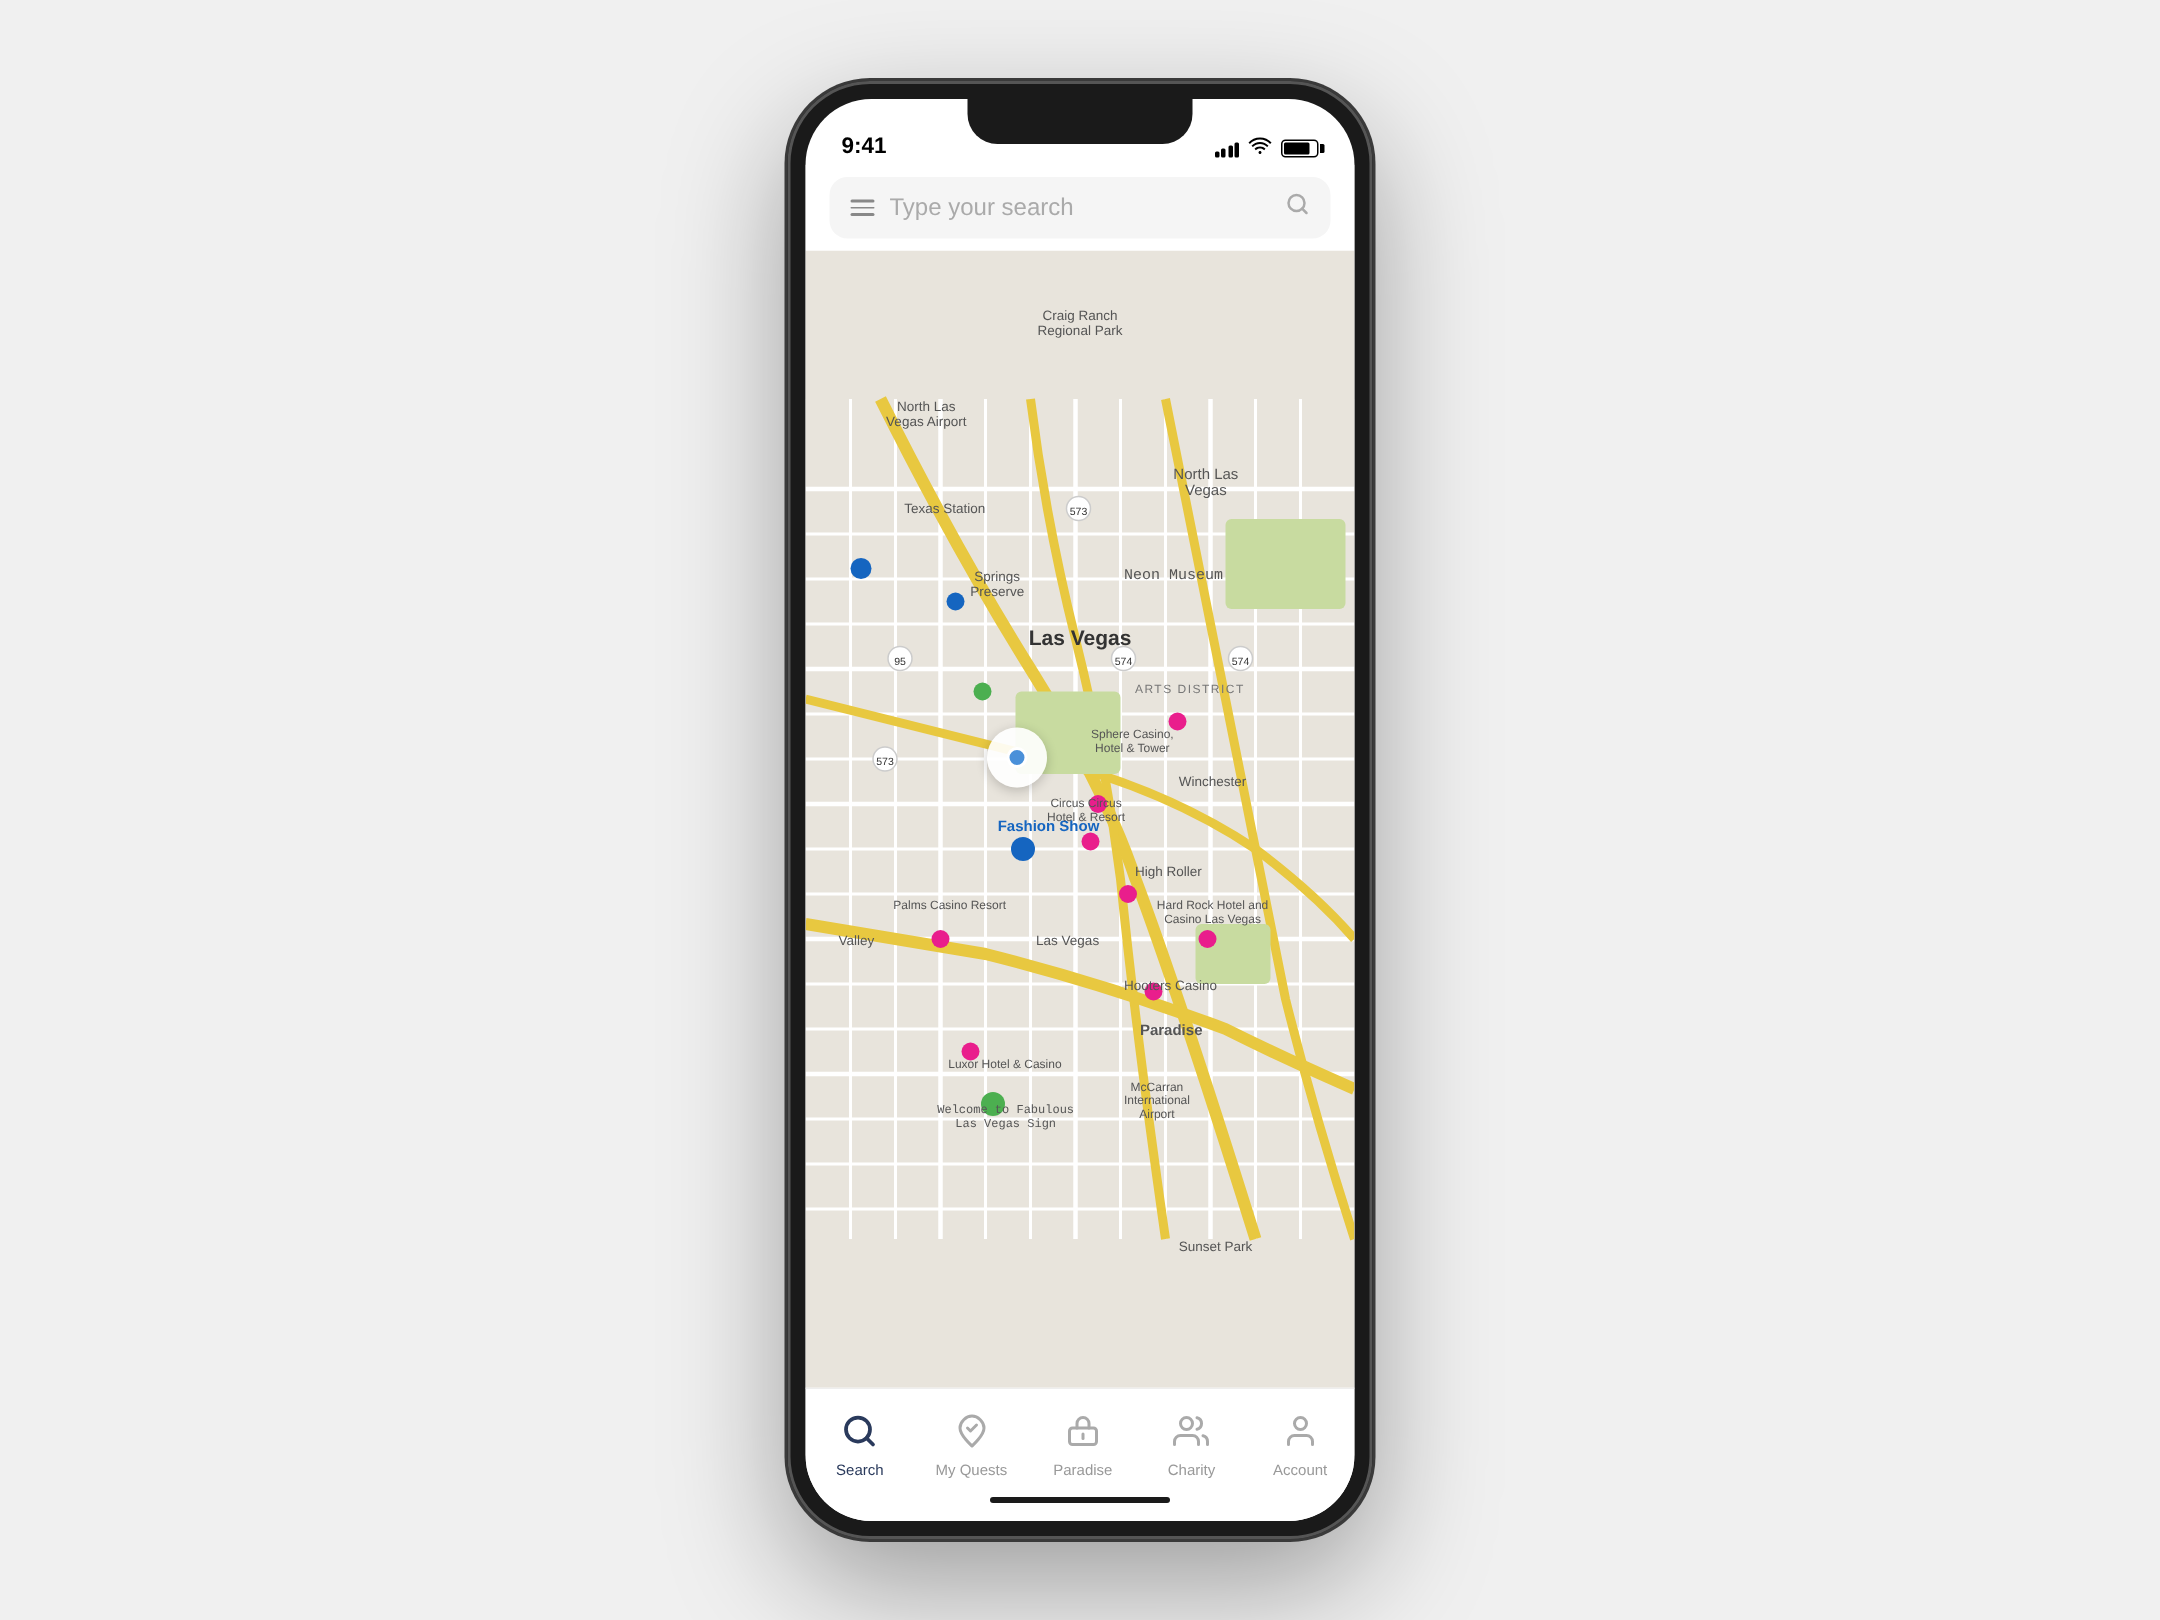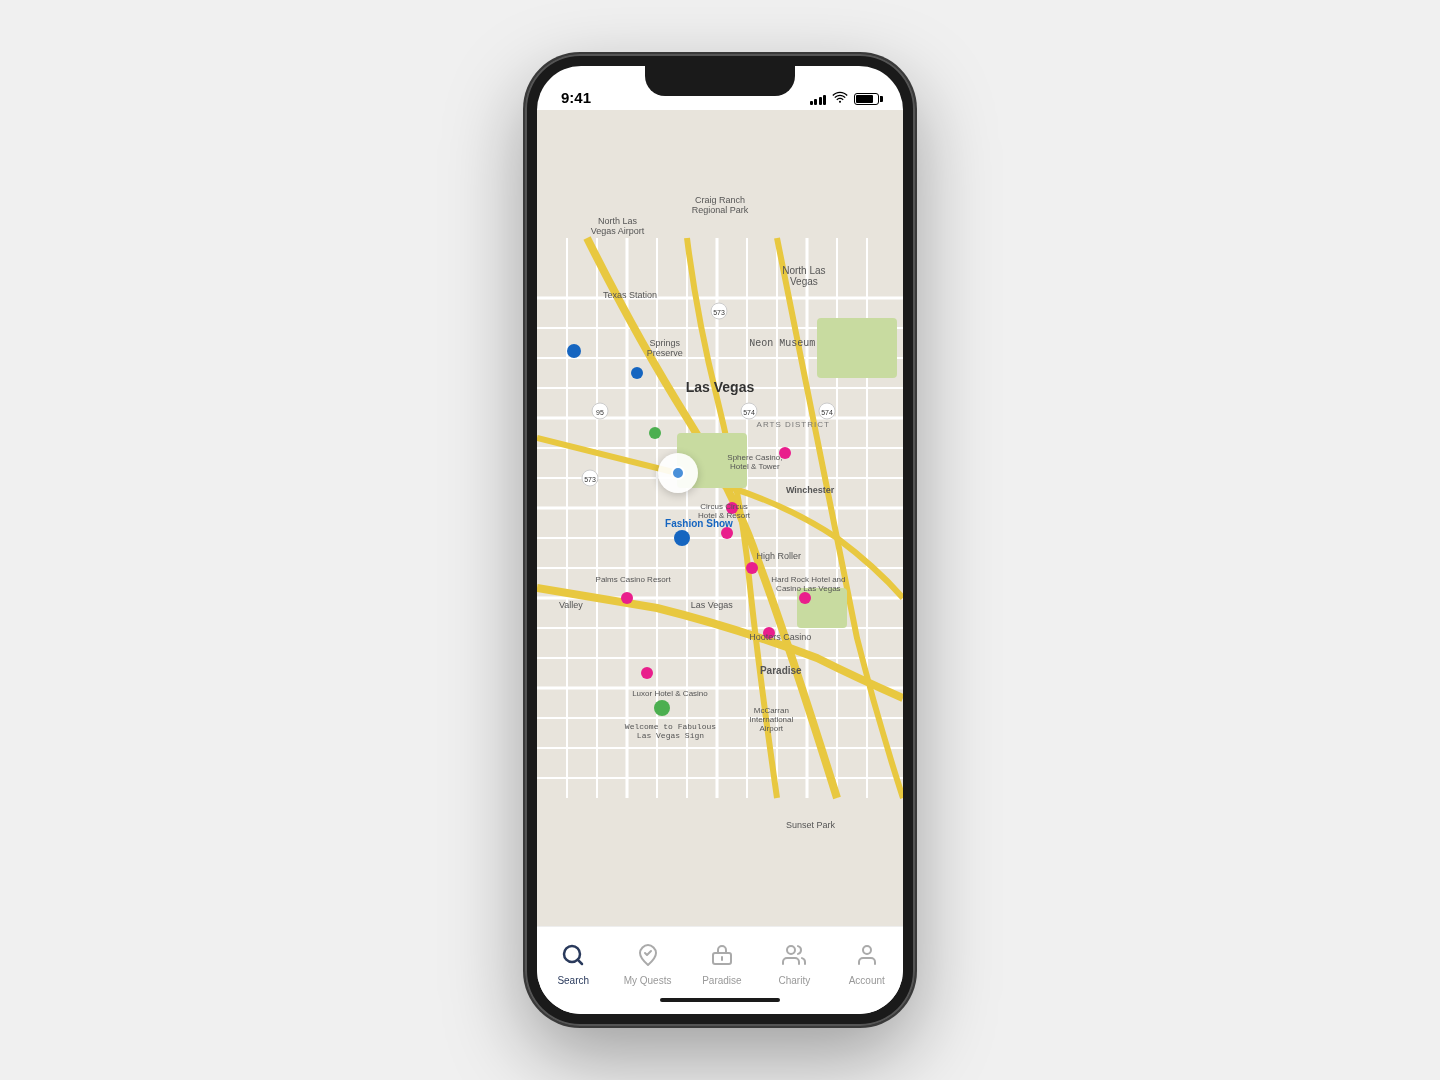--- a/index.html
+++ b/index.html
@@ -308,20 +308,36 @@
             <path d="M12 5.5C8.7 5.5 5.7 6.9 3.5 9.2L4.9 10.6C6.8 8.7 9.3 7.5 12 7.5s5.2 1.2 7.1 3.1l1.4-1.4C18.3 6.9 15.3 5.5 12 5.5z" fill="#000"></path>
             <path d="M12 1C7.4 1 3.3 2.9.5 6L1.9 7.4C4.4 4.6 8 3 12 3s7.6 1.6 10.1 4.4L23.5 6C20.7 2.9 16.6 1 12 1z" fill="#000"></path>
           </svg>
         </span>
         <div class="battery-icon">
           <div class="battery-fill"></div>
         </div>
       </div>
     </div>
 
+    <div class="search-bar">
+      <div class="search-input-container">
+        <div class="hamburger-icon">
+          <div class="hamburger-line"></div>
+          <div class="hamburger-line"></div>
+          <div class="hamburger-line"></div>
+        </div>
+        <span class="search-placeholder">Type your search</span>
+        <span class="search-icon-right">
+          <svg width="16" height="16" viewBox="0 0 24 24" fill="none" stroke="#aaa" stroke-width="2.5" stroke-linecap="round">
+            <circle cx="11" cy="11" r="8"></circle>
+            <line x1="21" y1="21" x2="16.65" y2="16.65"></line>
+          </svg>
+        </span>
+      </div>
+    </div>
 
     <div class="map-area">
 
       <svg class="map-svg" viewBox="0 0 366 560" xmlns="http://www.w3.org/2000/svg">
 
         <rect width="366" height="560" fill="#e8e4dc"></rect>
 
         <line x1="0" y1="60" x2="366" y2="60" stroke="#fff" stroke-width="3"></line>
         <line x1="0" y1="90" x2="366" y2="90" stroke="#fff" stroke-width="2"></line>
         <line x1="0" y1="120" x2="366" y2="120" stroke="#fff" stroke-width="2"></line>
@@ -397,32 +413,32 @@
 
         <circle cx="100" cy="135" r="6" fill="#1565C0"></circle>
 
         <circle cx="37" cy="113" r="7" fill="#1565C0"></circle>
       </svg>
 
       <div class="location-dot" style="top: 42%; left: 33%;">
         <div class="location-dot-inner"></div>
       </div>
 
-      <div class="map-label" style="top:5%; left:50%; transform:translateX(-50%); font-size:9px;margin-top:44px;">Craig Ranch<br>Regional Park</div>
+      <div class="map-label" style="top:5%; left:50%; transform:translateX(-50%); font-size:9px;">Craig Ranch<br>Regional Park</div>
       <div class="map-label" style="top:13%; left:22%; transform:translateX(-50%); font-size:9px;">North Las<br>Vegas Airport</div>
       <div class="map-label" style="top:19%; left:67%; font-size:10px;">North Las<br>Vegas</div>
       <div class="map-label" style="top:22%; left:18%; font-size:9px;">Texas Station</div>
       <div class="map-label" style="top:28%; left:30%; font-size:9px;">Springs<br>Preserve</div>
       <div class="map-label" style="top:28%; left:58%; font-size:10px;font-family:Liberation Mono, monospace;">Neon Museum</div>
       <div class="map-label bold" style="top:33%; left:50%; transform:translateX(-50%); font-size:14px; font-weight:700;">Las Vegas</div>
       <div class="map-label" style="top:38%; left:60%; font-size:8px; letter-spacing:1px; color:#777;">ARTS DISTRICT</div>
       <div class="map-label" style="top:50%; left:35%; font-size:10px; font-weight:600; color:#1565C0;">Fashion Show</div>
       <div class="map-label" style="top:42%; left:52%; font-size:8px;">Sphere Casino,<br>Hotel &amp; Tower</div>
       <div class="map-label" style="top:48%; left:44%; font-size:8px;">Circus Circus<br>Hotel &amp; Resort</div>
-      <div class="map-label" style="top:46%; left:68%; font-size:9px;font-weight:bold;">Winchester</div>
+      <div class="map-label" style="top:46%; left:68%; font-size:9px;">Winchester</div>
       <div class="map-label" style="top:54%; left:60%; font-size:9px;">High Roller</div>
       <div class="map-label" style="top:57%; left:16%; font-size:8px;">Palms Casino Resort</div>
       <div class="map-label" style="top:60%; left:42%; font-size:9px;">Las Vegas</div>
       <div class="map-label" style="top:57%; left:64%; font-size:8px;">Hard Rock Hotel and<br>Casino Las Vegas</div>
       <div class="map-label" style="top:60%; left:6%; font-size:9px;">Valley</div>
       <div class="map-label" style="top:64%; left:58%; font-size:9px;">Hooters Casino</div>
       <div class="map-label" style="top:68%; left:56%; font-size:10px; font-weight:600;padding-left:18px;">Paradise</div>
       <div class="map-label" style="top:71%; left:26%; font-size:8px;">Luxor Hotel &amp; Casino</div>
       <div class="map-label" style="top:75%; left:24%; font-size:8px;font-family:Liberation Mono, monospace;">Welcome to Fabulous<br>Las Vegas Sign</div>
       <div class="map-label" style="top:73%; left:58%; font-size:8px;">McCarran<br>International<br>Airport</div>

